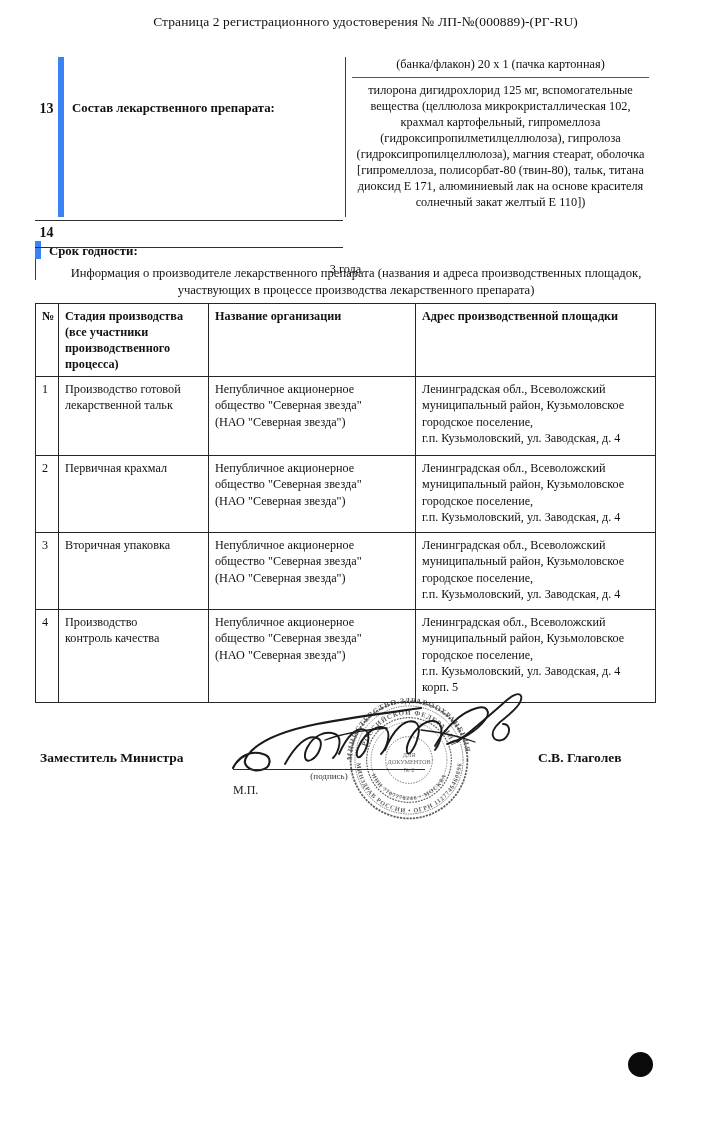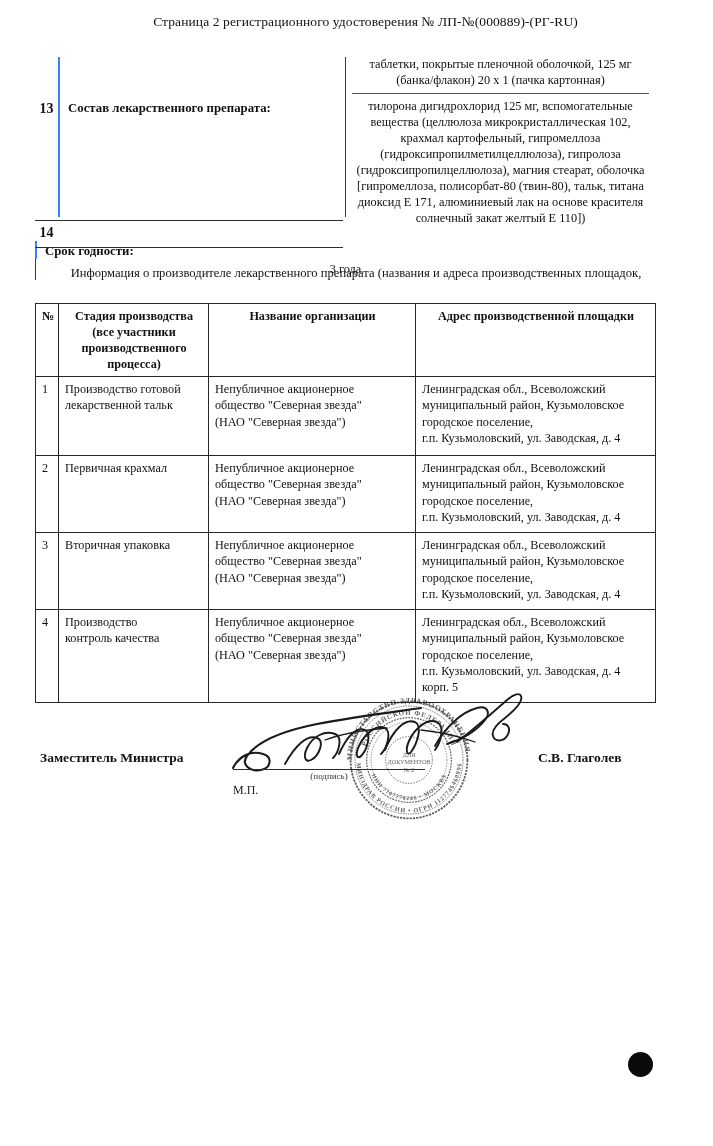--- a/index.html
+++ b/index.html
@@ -48,21 +48,21 @@
     text-align: center;
     padding-top: 2px;
   }
   .tt-label {
     width: 287px;
     flex: 0 0 287px;
     font-weight: bold;
     font-size: 12.8px;
     padding-left: 8px;
     padding-top: 2px;
-    border-left: 2px solid #3b82f6;
+    border-left: 6px solid #3b82f6;
     box-sizing: border-box;
   }
   .tt-value {
     flex: 1 1 auto;
     font-size: 12.3px;
     text-align: center;
     line-height: 1.30;
     padding: 2px 6px 2px 6px;
     border-left: 1px solid #3b3b3b;
     box-sizing: border-box;
@@ -128,21 +128,21 @@
     font-size: 12.2px;
   }
   #mfg-table th, #mfg-table td {
     border: 1px solid #262626;
     vertical-align: top;
     padding: 4px 5px 4px 6px;
     line-height: 1.32;
   }
   #mfg-table th {
     font-weight: bold;
-    text-align: center;
+    text-align: left;
   }
   #mfg-table th.c-no { text-align: left; }
   .col-no    { width: 23px; }
   .col-stage { width: 150px; }
   .col-org   { width: 207px; }
   .col-addr  { width: 240px; }
   .cell-line { display: block; }
   .row-h-1 td { height: 70px; }
   .row-h-2 td { height: 68px; }
   .row-h-3 td { height: 68px; }
@@ -231,40 +231,40 @@
 
 <div id="page-header">Страница 2  регистрационного удостоверения № ЛП-№(000889)-(РГ-RU)</div>
 
 <div id="top-table">
 
   <div class="trow" id="row-13">
     <div class="tt-num">13</div>
     <div class="tt-label">Состав лекарственного препарата:</div>
     <div class="tt-value">
       <div class="pkg-block">
-        <span class="cell-line">таблетки, покрытые пленочной оболочкой, 125 мг</span>
         <span class="cell-line">(банка/флакон) 20 х 1 (пачка картонная)</span>
       </div>
       <div>тилорона дигидрохлорид 125 мг, вспомогательные вещества (целлюлоза микрокристаллическая 102, крахмал картофельный, гипромеллоза (гидроксипропилметилцеллюлоза), гипролоза (гидроксипропилцеллюлоза), магния стеарат, оболочка [гипромеллоза, полисорбат-80 (твин-80), тальк, титана диоксид Е 171, алюминиевый лак на основе красителя солнечный закат желтый Е 110])</div>
     </div>
   </div>
 </div>
 
 <div id="sep-13-14"></div>
 
 <div class="trow" id="row-14">
   <div class="tt-num">14</div>
   <div class="tt-label">Срок годности:</div>
   <div class="tt-value">3 года</div>
 </div>
 
 <div id="row-14-bottom"></div>
 
 <div id="manufacturer-caption">
   <div>Информация о производителе лекарственного препарата (названия и адреса производственных площадок,</div>
+  <div>участвующих в процессе производства лекарственного препарата)</div>
 </div>
 
 <table id="mfg-table">
   <colgroup>
     <col class="col-no">
       <col class="col-stage">
       <col class="col-org">
       <col class="col-addr">
   </colgroup>
   <thead>

